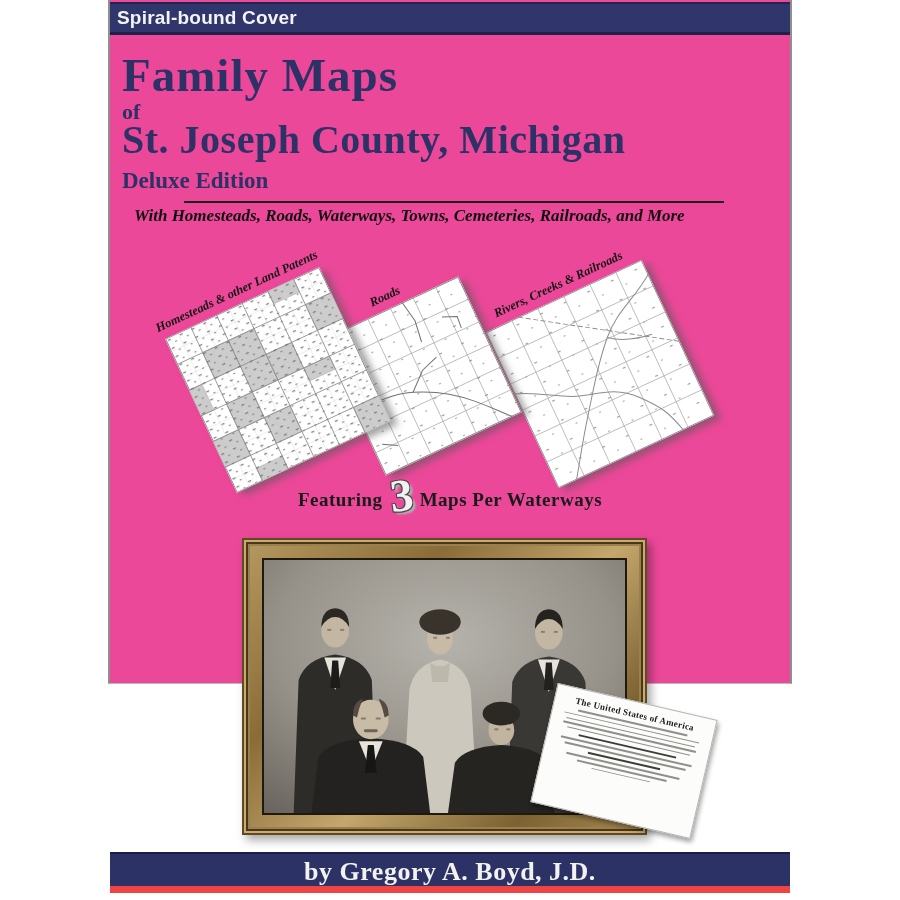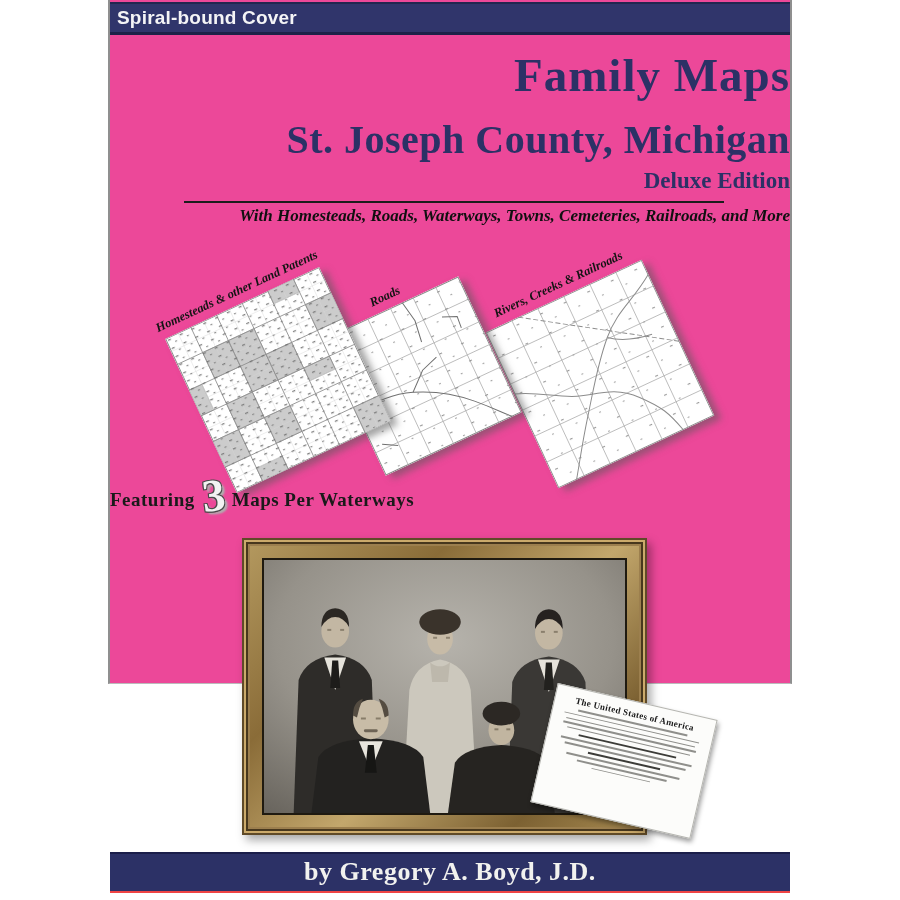--- a/index.html
+++ b/index.html
@@ -13,42 +13,42 @@
           border-bottom:1px solid #bbb; }
 
   
   .banner { position:absolute; left:0; top:2px; width:100%; height:33px;
             background:#30356b; border-top:2px solid #22264f; border-bottom:3px solid #1d2148;
             color:#f4f4f6; font-family:"Liberation Sans", sans-serif;
             font-weight:bold; font-size:19px; line-height:27px; padding-left:7px;
             letter-spacing:0.2px; }
 
   
-  .t-center { position:absolute; left:0; width:100%; text-align:right; color:#2c3166; }
+  .t-center { position:absolute; left:12px; width:100%; text-align:left; color:#2c3166; }
   .title1 { top:48px; font-size:47px; font-weight:bold; letter-spacing:1px; }
   .title-of { top:99px; font-size:22px; font-weight:bold; }
   .title2 { top:116px; font-size:40px; font-weight:bold; letter-spacing:0.5px; }
   .edition { top:168px; font-size:23px; font-weight:bold; }
   .rule { position:absolute; left:74px; top:201px; width:540px; height:2px; background:#1c1c1c; }
   .subtitle { top:206px; font-size:17px; font-style:italic; font-weight:600; color:#101010;padding-left:12px; }
 
   
   .map { position:absolute; background:#fff;
          box-shadow:5px 6px 7px rgba(90,90,90,0.55); }
   .map svg { display:block; }
   .map-label { position:absolute; top:-20px; left:-6%; width:112%; text-align:center;
                font-size:12.5px; font-weight:bold; font-style:italic; color:#141414;
                white-space:nowrap; }
   .map1 { left:83px;  top:295px; width:170px; height:170px; transform:rotate(-25deg); z-index:30; }
   .map2 { left:237px; top:301px; width:150px; height:150px; transform:rotate(-25deg); z-index:20; }
   .map3 { left:404px; top:288px; width:172px; height:172px; transform:rotate(-25deg); z-index:10; }
 
   
   .featuring { position:absolute; left:0; top:474px; width:100%; height:52px;
-               display:flex; align-items:center; justify-content:flex-start; gap:7px;
+               display:flex; align-items:center; justify-content:center; gap:7px;
                color:#1a1a1a; z-index:35; }
   .feat-txt { font-size:19px; font-weight:bold; letter-spacing:0.5px; }
   .feat-num { font-size:46px; font-weight:bold; color:#f2f2f2; line-height:40px;
               transform:rotate(-6deg); margin-top:-8px;
               text-shadow:-1px -1px 0 #4a4a4a, 1px -1px 0 #4a4a4a,
                           -1px 1px 0 #4a4a4a, 1px 1px 0 #4a4a4a, 3px 3px 2px #b0b0b0; }
 
   
   .photo-frame { position:absolute; left:132px; top:538px; width:405px; height:297px;
                  padding:18px; z-index:5;
@@ -63,35 +63,36 @@
   .doc { position:absolute; left:432px; top:700px; width:164px; height:122px;
          background:#fcfcfa; border:1px solid #b5b5b0; transform:rotate(13deg);
          z-index:40; box-shadow:2px 3px 5px rgba(0,0,0,0.40); padding:7px 9px 6px 9px; }
   .doc-head { text-align:center; font-size:9px; font-weight:bold; color:#1b1b1b;
               letter-spacing:0.3px; margin-bottom:3px; white-space:nowrap; }
   .dl { display:block; height:1.5px; background:#8f8f8b; margin:3.2px auto 0 auto; }
   .dl.b { height:2.5px; background:#3c3c38; }
 
   
   .author-bar { position:absolute; left:0; top:852px; width:100%; height:41px;
-                background:#2c3166; border-top:2px solid #1b1e4a; border-bottom:2px solid #ef4444;
+                background:#2c3166; border-top:2px solid #1b1e4a; border-bottom:7px solid #ef4444;
                 color:#f2f2ef; text-align:center; font-size:26px; font-weight:bold;
                 line-height:36px; letter-spacing:0.5px; }
 </style>
 </head>
 <body>
 
 <div class="stage">
   <div class="page">
 
     <div class="banner">
       <span>Spiral-bound Cover</span>
     </div>
 
     <div class="t-center title1" style="position:absolute;">Family Maps</div>
+    <div class="t-center title-of" style="position:absolute;">of</div>
     <div class="t-center edition" style="position:absolute;">Deluxe Edition</div>
     <div class="t-center title2" style="position:absolute;">St. Joseph County, Michigan</div>
     <div class="rule"></div>
     <div class="t-center subtitle" style="position:absolute;">With Homesteads, Roads, Waterways, Towns, Cemeteries, Railroads, and More</div>
 
     <div class="map map1">
       <div class="map-label">Homesteads &amp; other Land Patents</div>
       <svg width="170" height="170" viewBox="0 0 170 170">
         <defs>
           <pattern id="sp1" width="13" height="9" patternUnits="userSpaceOnUse">

